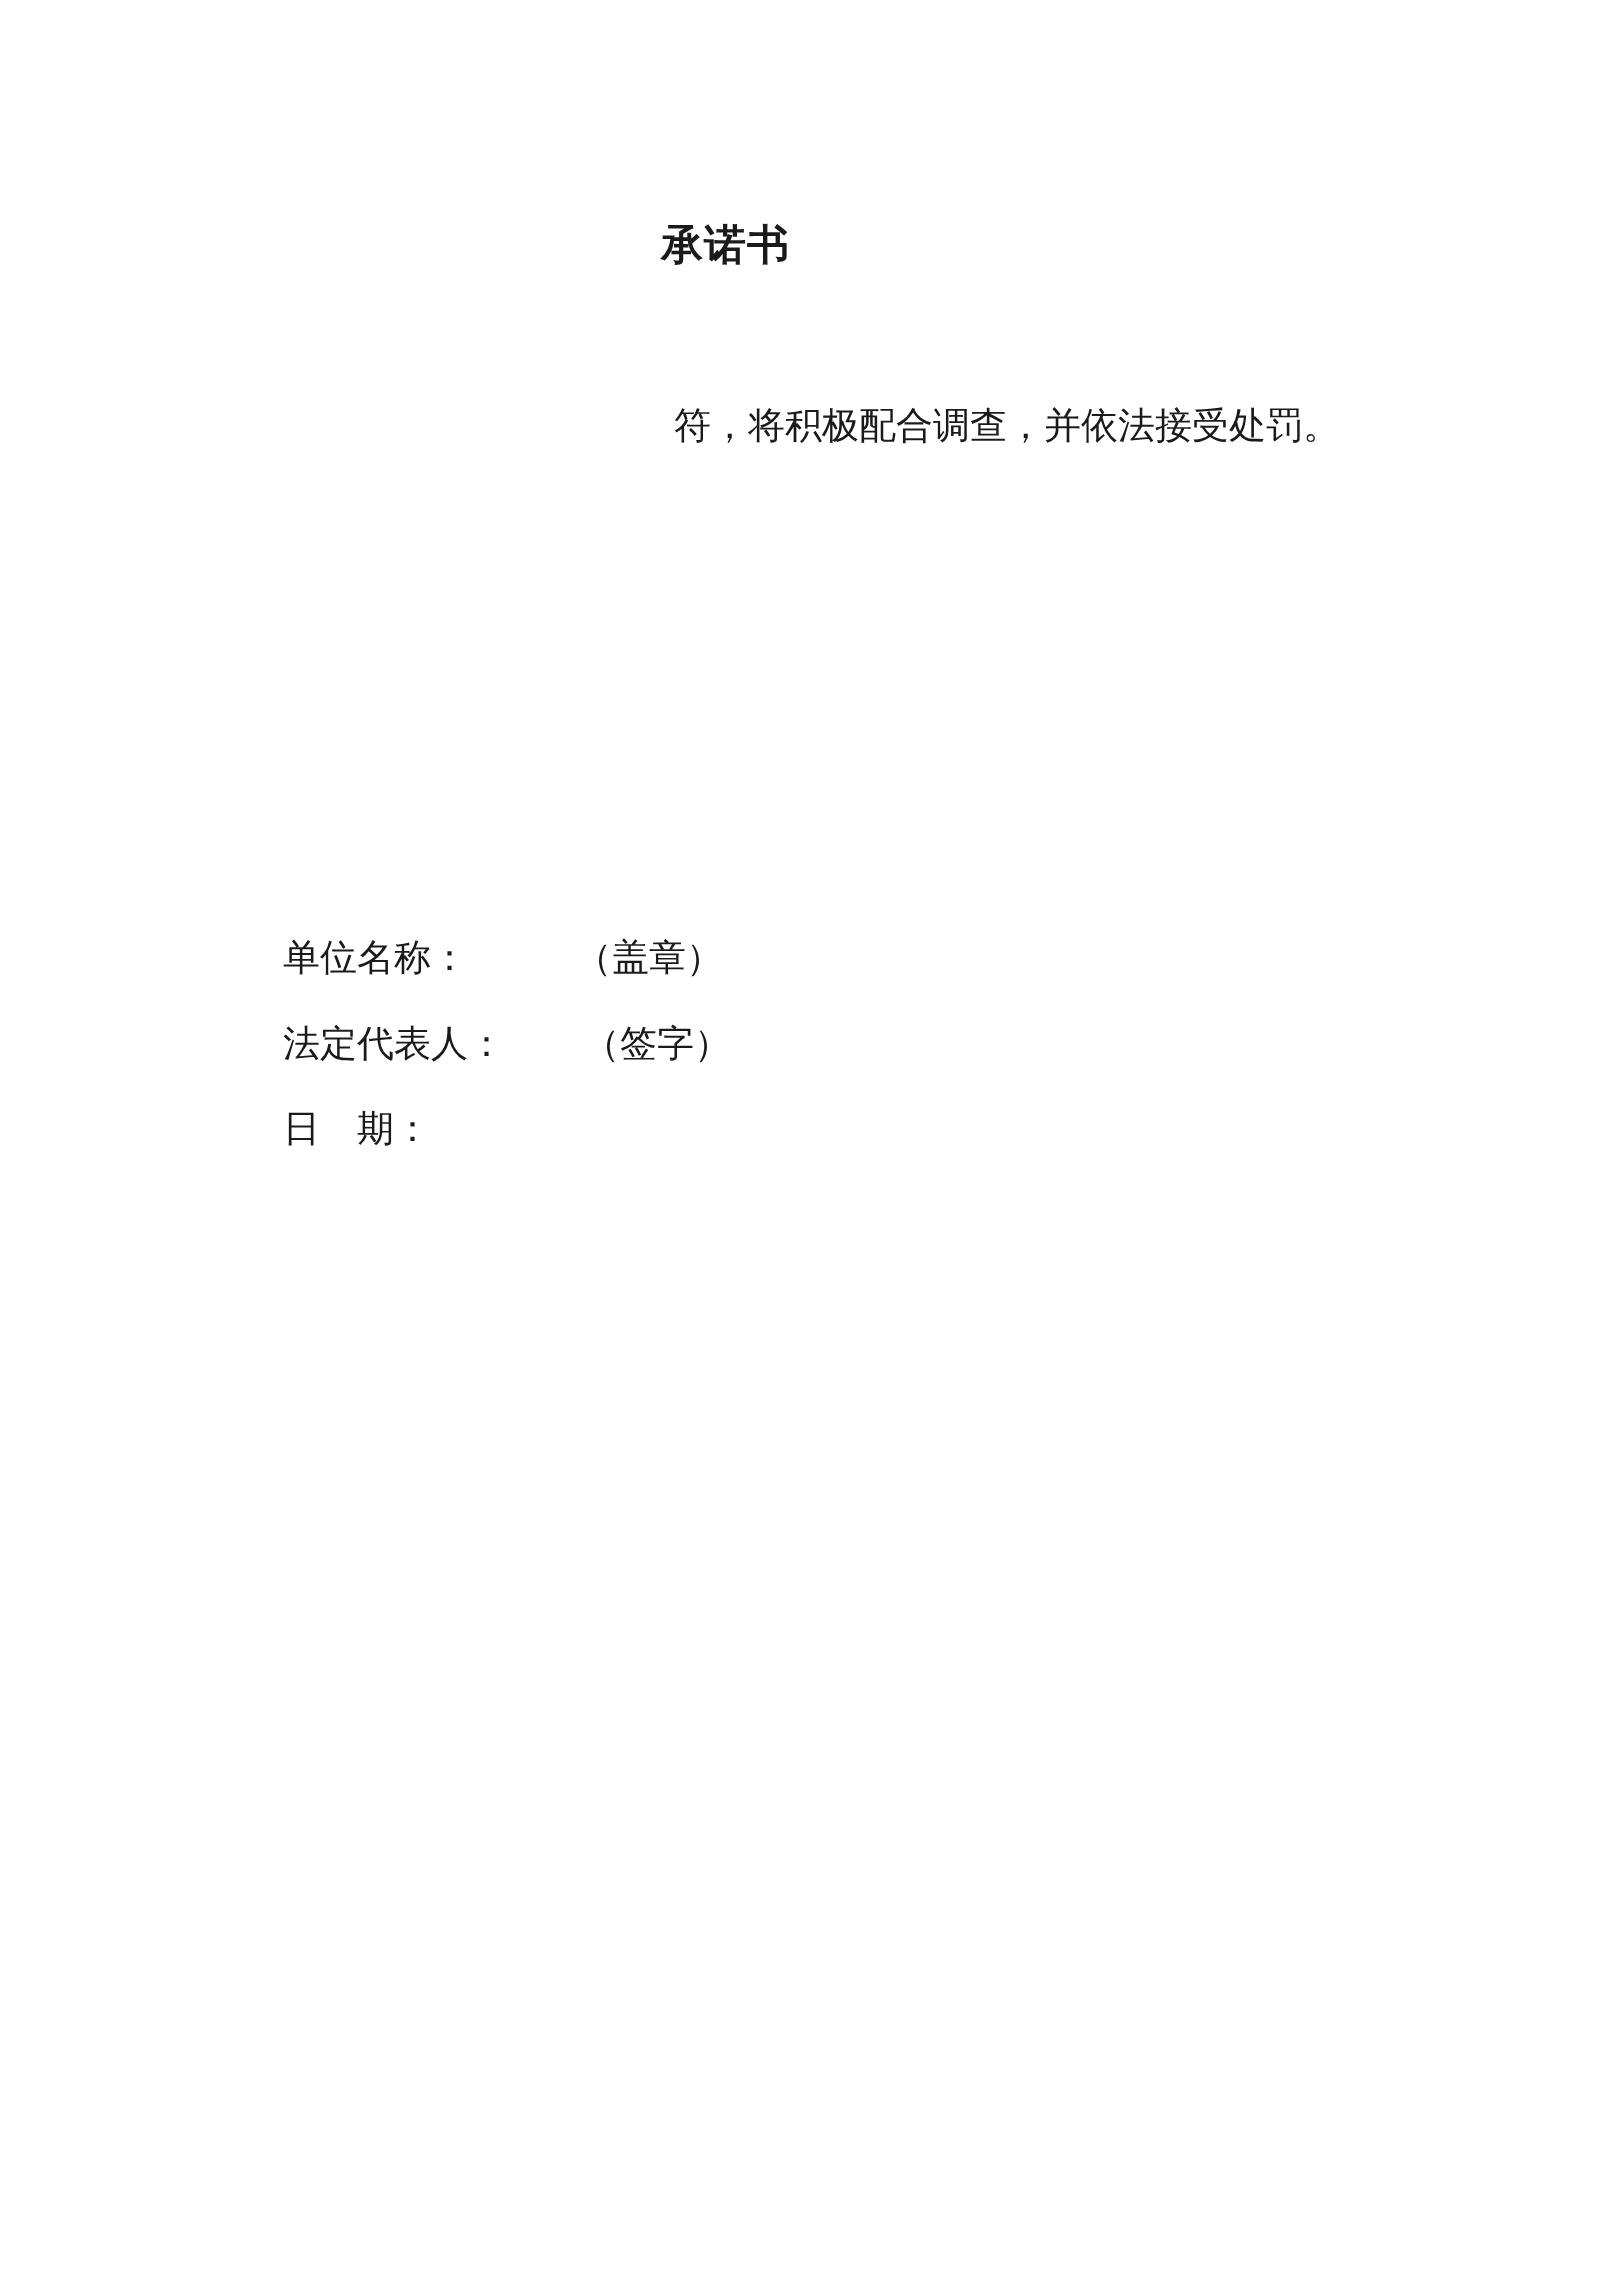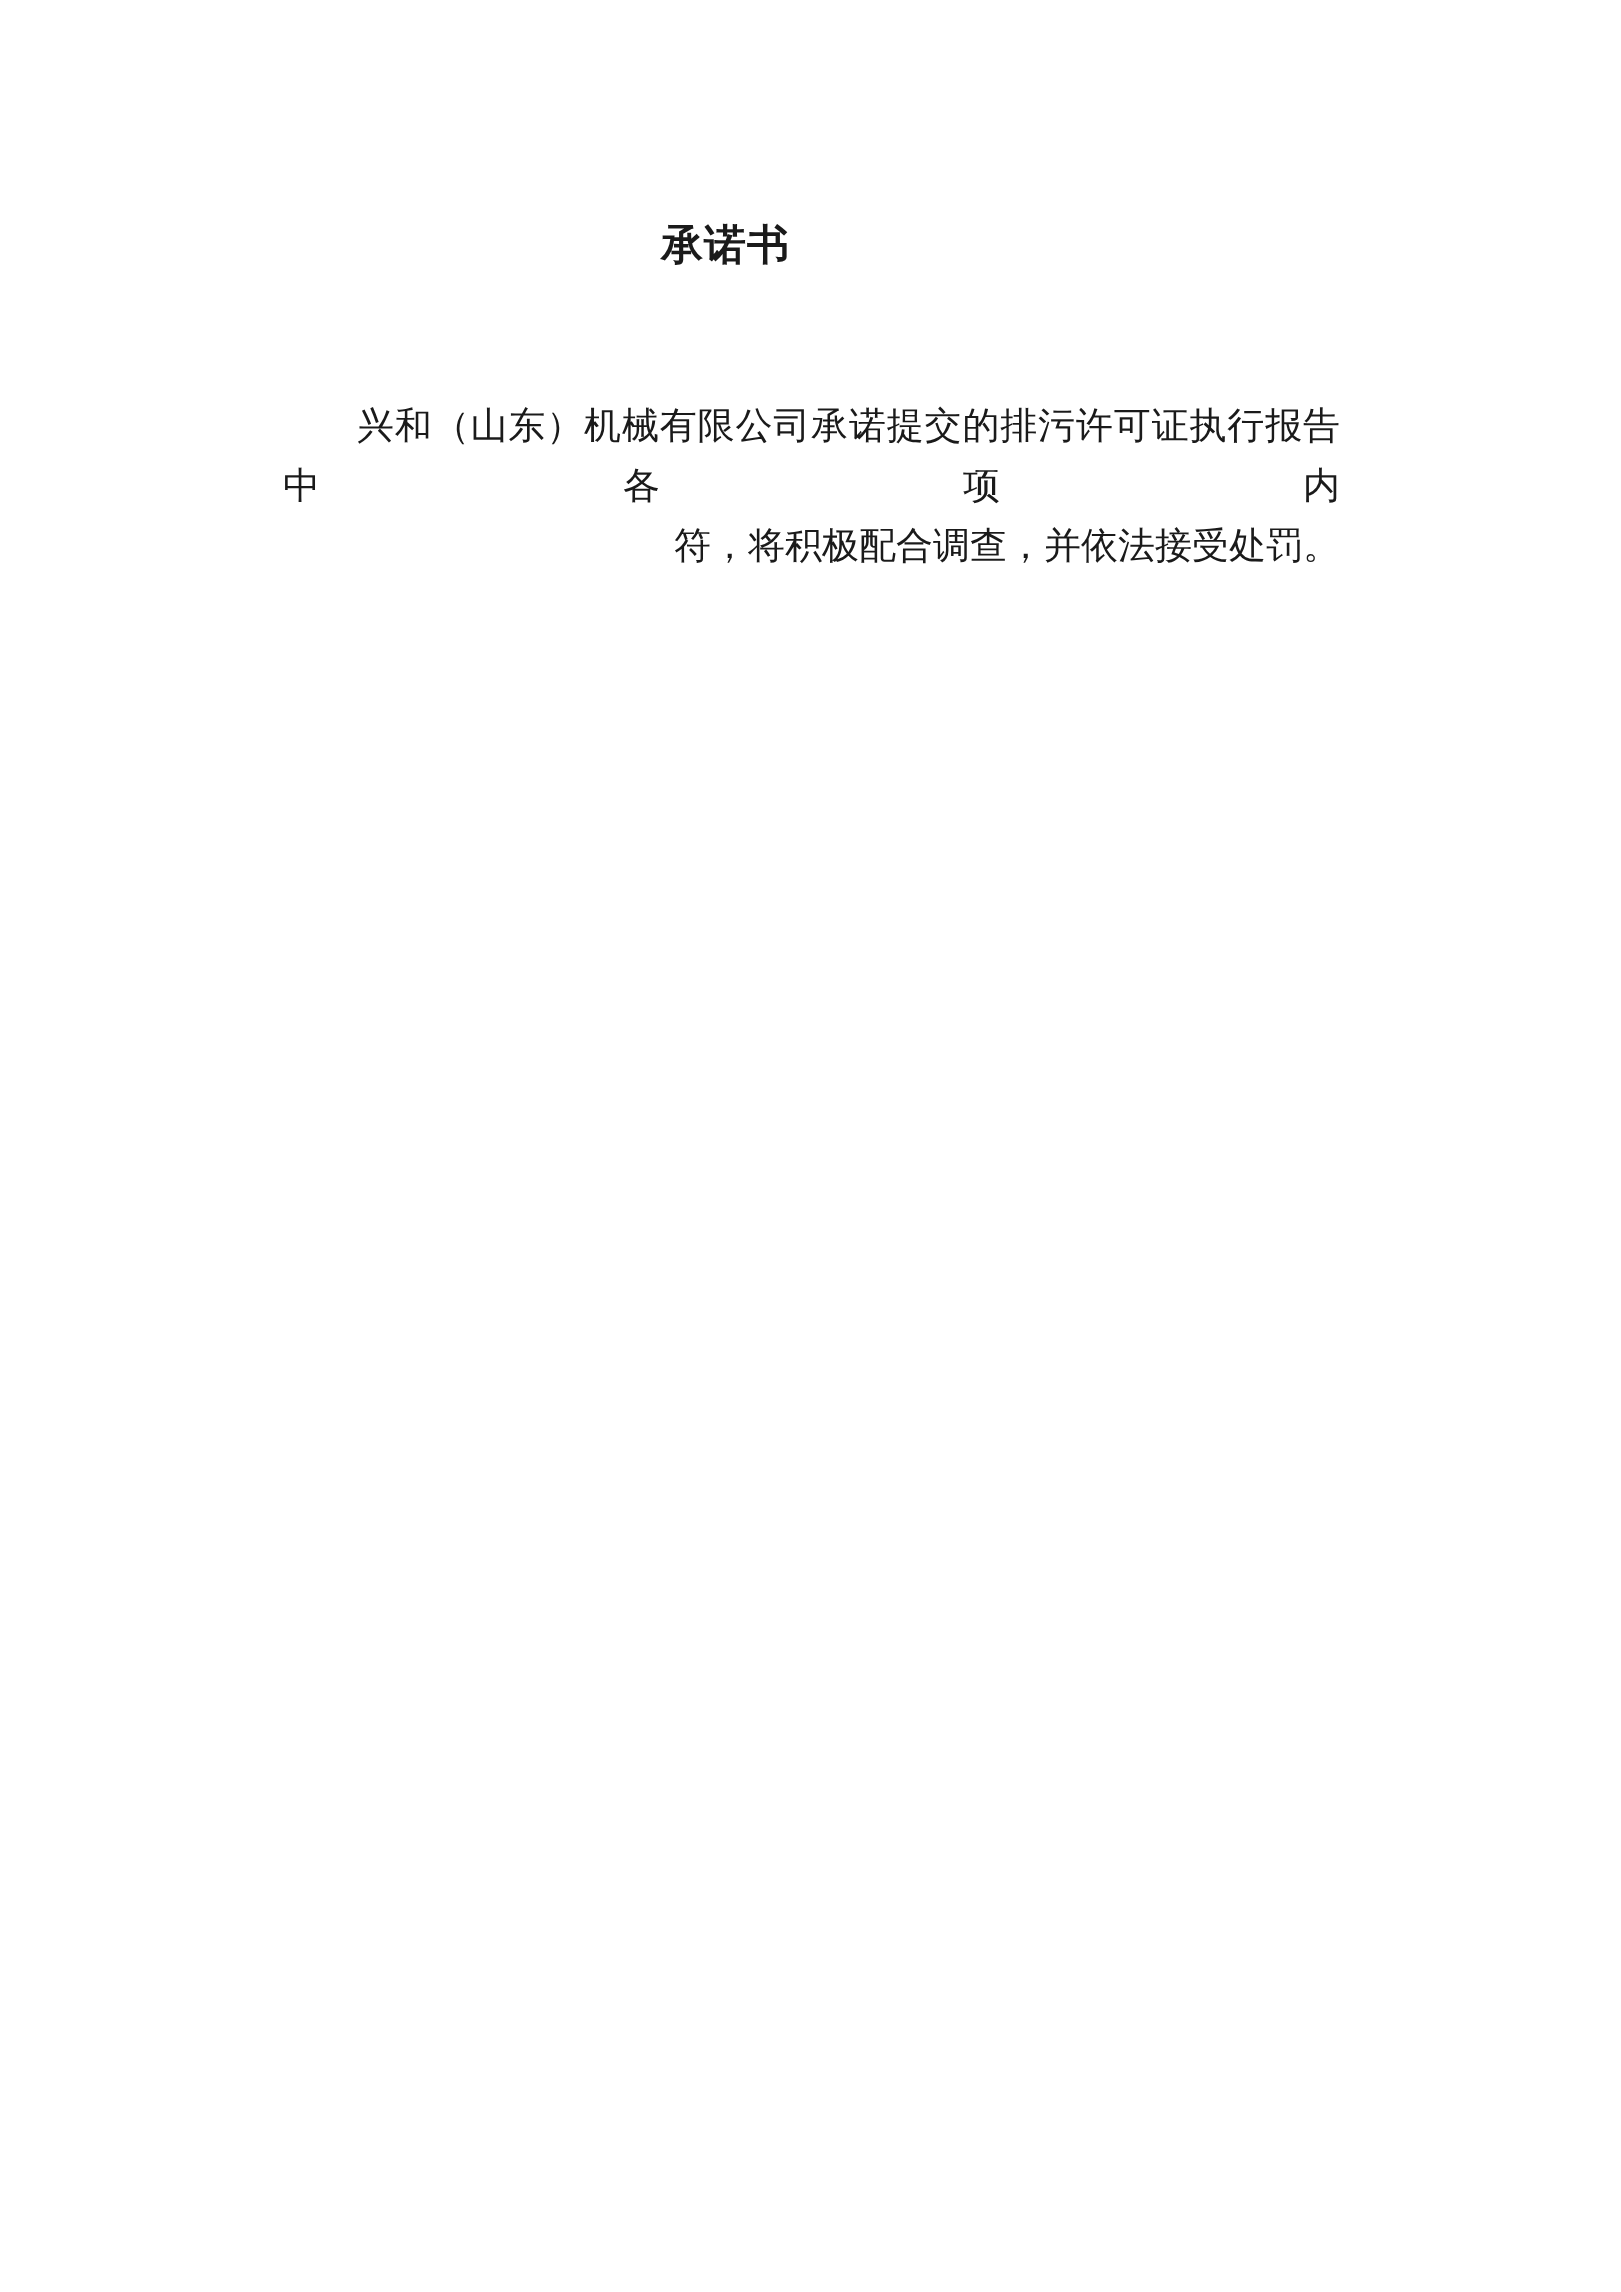--- a/index.html
+++ b/index.html
@@ -77,22 +77,38 @@
 <body>
 
 <div class="page">
 
   <h1 class="doc-title">承诺书</h1>
 
   <div class="content">
 
 
     <div class="paragraph">
-      <div class="para-line just indent">兴和（山东）机械有限公司承诺提交的排污许可证执行报告中各项内</div>
       <div class="para-line">符，将积极配合调查，并依法接受处罚。</div>
     </div>
 
 
+    <div class="sign-block">
+
+      <div class="sign-row row-unit">
+        <span class="sign-label">单位名称：</span>
+        <span class="sign-note">（盖章）</span>
+      </div>
+
+      <div class="sign-row row-rep">
+        <span class="sign-label">法定代表人：</span>
+        <span class="sign-note">（签字）</span>
+      </div>
+
+      <div class="sign-row row-date">
+        <span class="sign-label">日　期：</span>
+      </div>
+
+    </div>
 
   </div>
 
 </div>
 
 
 </body></html>

